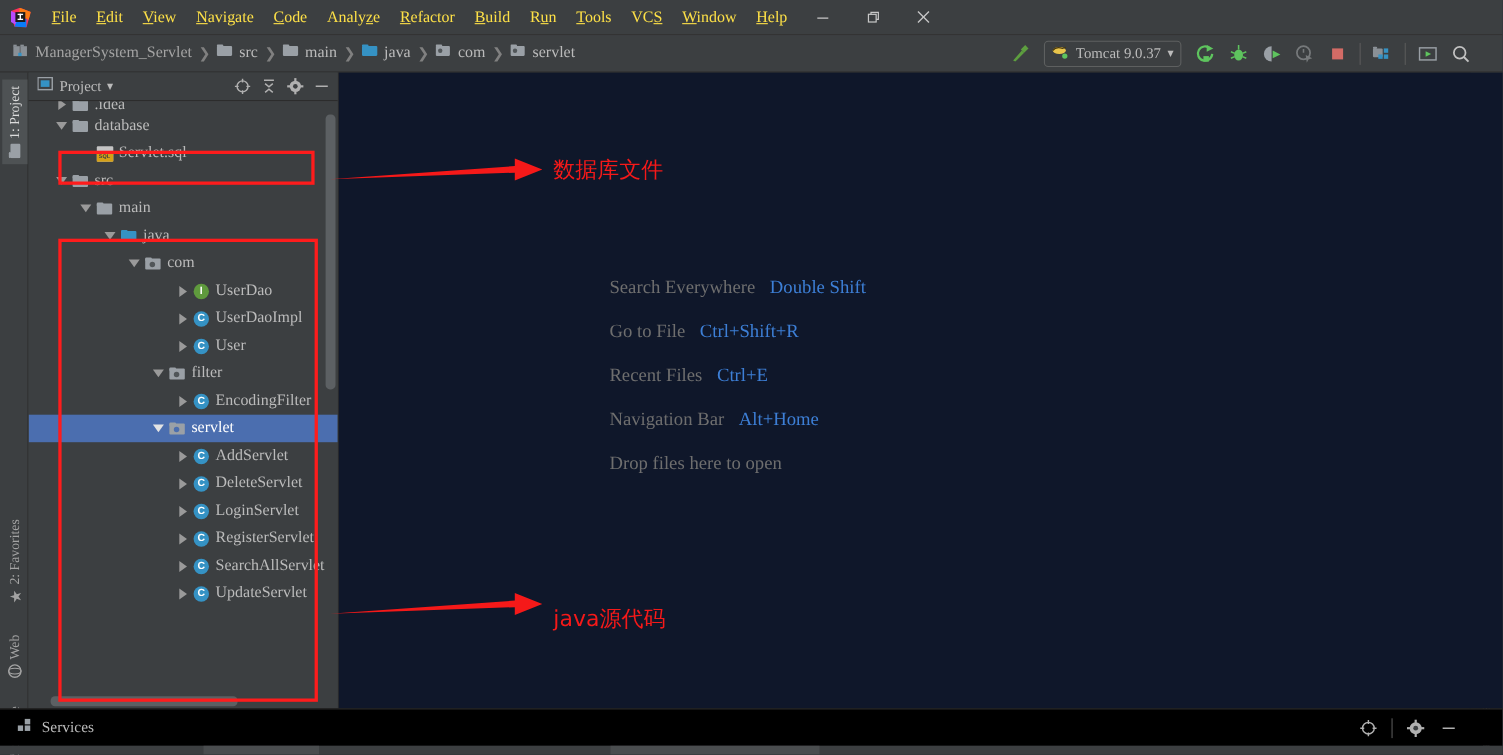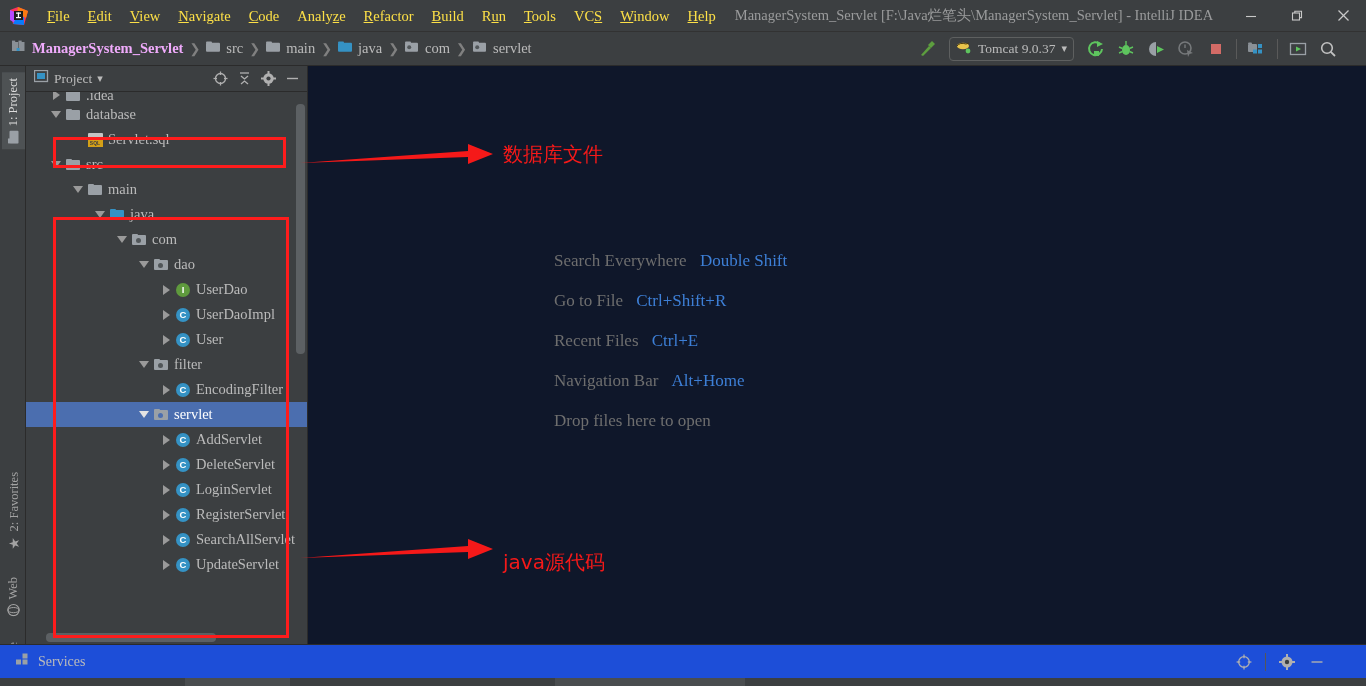--- a/index.html
+++ b/index.html
@@ -45,21 +45,21 @@
     position: absolute; top: 32px; left: 0; width: 1366px; height: 34px;
     background: #3c3f41; border-bottom: 1px solid #2b2b2b;
     display: flex; align-items: center;
   }
   .crumbs { display: flex; align-items: center; padding-left: 8px; }
   .crumb {
     display: flex; align-items: center; gap: 5px;
     padding: 2px 4px; font-size: 14.5px; color: #bbbbbb; cursor: default;
     white-space: nowrap;
   }
-  .crumb.bold { font-weight: bold; color: #f0abfc; }
+  .crumb.bold { font-weight: normal; color: #a3a3a3; }
   .crumb-sep { color: #808080; font-size: 13px; padding: 0 2px; }
 
   .toolbar-right {
     margin-left: auto; display: flex; align-items: center;
     gap: 2px; padding-right: 24px; height: 100%;
   }
   .tb-ico {
     width: 28px; height: 26px; display: flex; align-items: center;
     justify-content: center; cursor: default; border-radius: 3px;
   }
@@ -202,21 +202,21 @@
   .redtext {
     position: absolute; color: #f51919; font-size: 20px;
     font-family: "DejaVu Sans", "Liberation Sans", sans-serif;
     white-space: nowrap;
   }
   .arrow-svg { position: absolute; pointer-events: none; }
 
   
   .bottombar {
     position: absolute; left: 0; bottom: 8px; width: 1366px; height: 34px;
-    background: #1d4ed8; border-top: 1px solid #2b2b2b;
+    background: #000000; border-top: 1px solid #2b2b2b;
     display: flex; align-items: center;
   }
   .services-tab {
     display: flex; align-items: center; gap: 8px;
     margin-left: 8px; padding: 3px 8px; font-size: 14px; color: #bbbbbb;
     cursor: default;
   }
   .bottom-actions { margin-left: auto; display: flex; align-items: center;
                     gap: 4px; padding-right: 36px; }
   .bb-ico { width: 26px; height: 24px; display: flex; align-items: center;
@@ -258,21 +258,20 @@
       <div class="menu-item">Analy<u>z</u>e</div>
       <div class="menu-item"><u>R</u>efactor</div>
       <div class="menu-item"><u>B</u>uild</div>
       <div class="menu-item">R<u>u</u>n</div>
       <div class="menu-item"><u>T</u>ools</div>
       <div class="menu-item">VC<u>S</u></div>
       <div class="menu-item"><u>W</u>indow</div>
       <div class="menu-item"><u>H</u>elp</div>
     </div>
 
-    <div class="window-title">ManagerSystem_Servlet [F:\Java烂笔头\ManagerSystem_Servlet] - IntelliJ IDEA</div>
 
     <div class="wincontrols">
       <div class="winbtn">
         <svg width="12" height="12" viewBox="0 0 12 12">
             <line x1="1" y1="6.5" x2="11" y2="6.5" stroke="#c8c8c8" stroke-width="1.1"></line>
           </svg>
       </div>
       <div class="winbtn">
         <svg width="12" height="12" viewBox="0 0 12 12">
           <rect x="1.5" y="3" width="7" height="7" fill="none" stroke="#c8c8c8" stroke-width="1.1"></rect>
@@ -634,32 +633,20 @@
             <span class="tri open"></span>
           </span>
         <span class="ticon">
             <span class="folder pkg">
               <span class="pkg-dot"></span>
             </span>
           </span>
         <span class="tlabel">com</span>
       </div>
 
-      <div class="trow">
-        <span style="width:110px"></span>
-        <span class="tarrow">
-            <span class="tri open"></span>
-          </span>
-        <span class="ticon">
-            <span class="folder pkg">
-              <span class="pkg-dot"></span>
-            </span>
-          </span>
-        <span class="tlabel">dao</span>
-      </div>
 
       <div class="trow">
         <span style="width:132px"></span>
         <span class="tarrow">
             <span class="tri"></span>
           </span>
         <span class="ticon">
             <span class="badge iface">I</span>
           </span>
         <span class="tlabel">UserDao</span>

